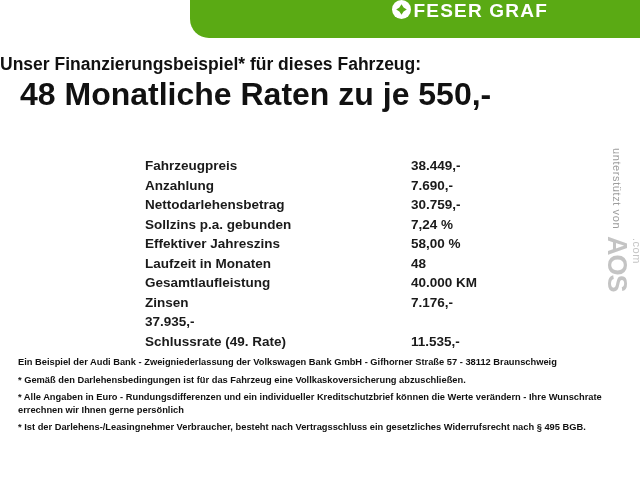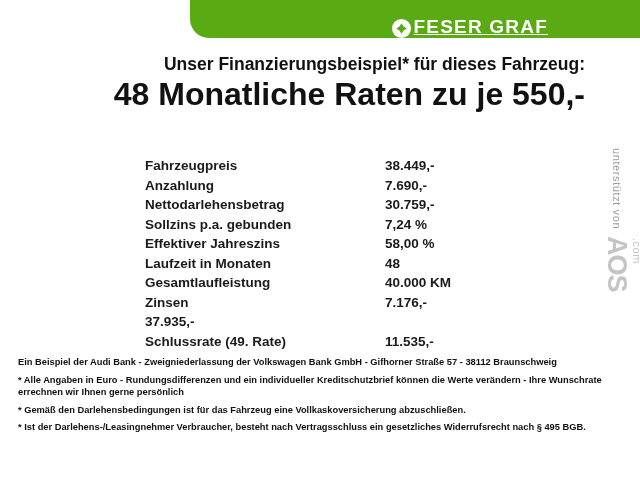--- a/index.html
+++ b/index.html
@@ -32,27 +32,26 @@
     width: 450px;
     background: #5aaa14;
     border-bottom-left-radius: 19px;
   }
   .brand {
     position: absolute;
     top: 0;
     right: 92px;
     height: 38px;
     display: flex;
-    align-items: flex-end;
+    align-items: flex-start;
     gap: 3px;
     color: #ffffff;
     font-size: 19px;
     font-weight: bold;
     letter-spacing: 1.2px;
-    text-decoration: underline;
   }
   .brand-mark {
     width: 19px;
     height: 19px;
     position: relative;
     display: inline-block;
   }
   .brand-mark svg { display: block; }
   .header-code {
     position: absolute;
@@ -65,21 +64,21 @@
     font-size: 13px;
     letter-spacing: 0.4px;
   }
 
   
   .title-block {
     position: absolute;
     top: 52px;
     left: 0;
     width: 585px;
-    text-align: right;
+    text-align: left;
   }
   .title-main {
     font-size: 17.5px;
     font-weight: bold;
     color: #111111;
     line-height: 24px;
   }
   .title-sub {
     font-size: 32px;
     font-weight: bold;
@@ -95,20 +94,21 @@
     top: 156px;
     left: 145px;
     width: 350px;
   }
   .row {
     display: flex;
     line-height: 19.5px;
     font-size: 13.5px;
     font-weight: bold;
     color: #1a1a1a;
+    gap: 26px;
   }
   .row .label {
     width: 240px;
     white-space: nowrap;
   }
   .row .value {
     white-space: nowrap;
   }
 
   
@@ -226,22 +226,22 @@
     <span class="value">37.935,-</span>
   </div>
   <div class="row">
     <span class="label">Schlussrate (49. Rate)</span>
     <span class="value">11.535,-</span>
   </div>
 </div>
 
 <div class="footnotes">
   <p>Ein Beispiel der Audi Bank - Zweigniederlassung der Volkswagen Bank GmbH - Gifhorner Straße 57 - 38112 Braunschweig</p>
+  <p class="spaced">* Gemäß den Darlehensbedingungen ist für das Fahrzeug eine Vollkaskoversicherung abzuschließen.</p>
   <p class="spaced">* Alle Angaben in Euro - Rundungsdifferenzen und ein individueller Kreditschutzbrief können die Werte verändern - Ihre Wunschrate errechnen wir Ihnen gerne persönlich</p>
-  <p class="spaced">* Gemäß den Darlehensbedingungen ist für das Fahrzeug eine Vollkaskoversicherung abzuschließen.</p>
   <p class="spaced">* Ist der Darlehens-/Leasingnehmer Verbraucher, besteht nach Vertragsschluss ein gesetzliches Widerrufsrecht nach § 495 BGB.</p>
 </div>
 
 <div class="side-text">unterstützt von</div>
 <div class="side-logo">
   <div class="side-logo-inner">
     <span class="vword">AOS</span>
     <span class="vdom">.com</span>
   </div>
 </div>

